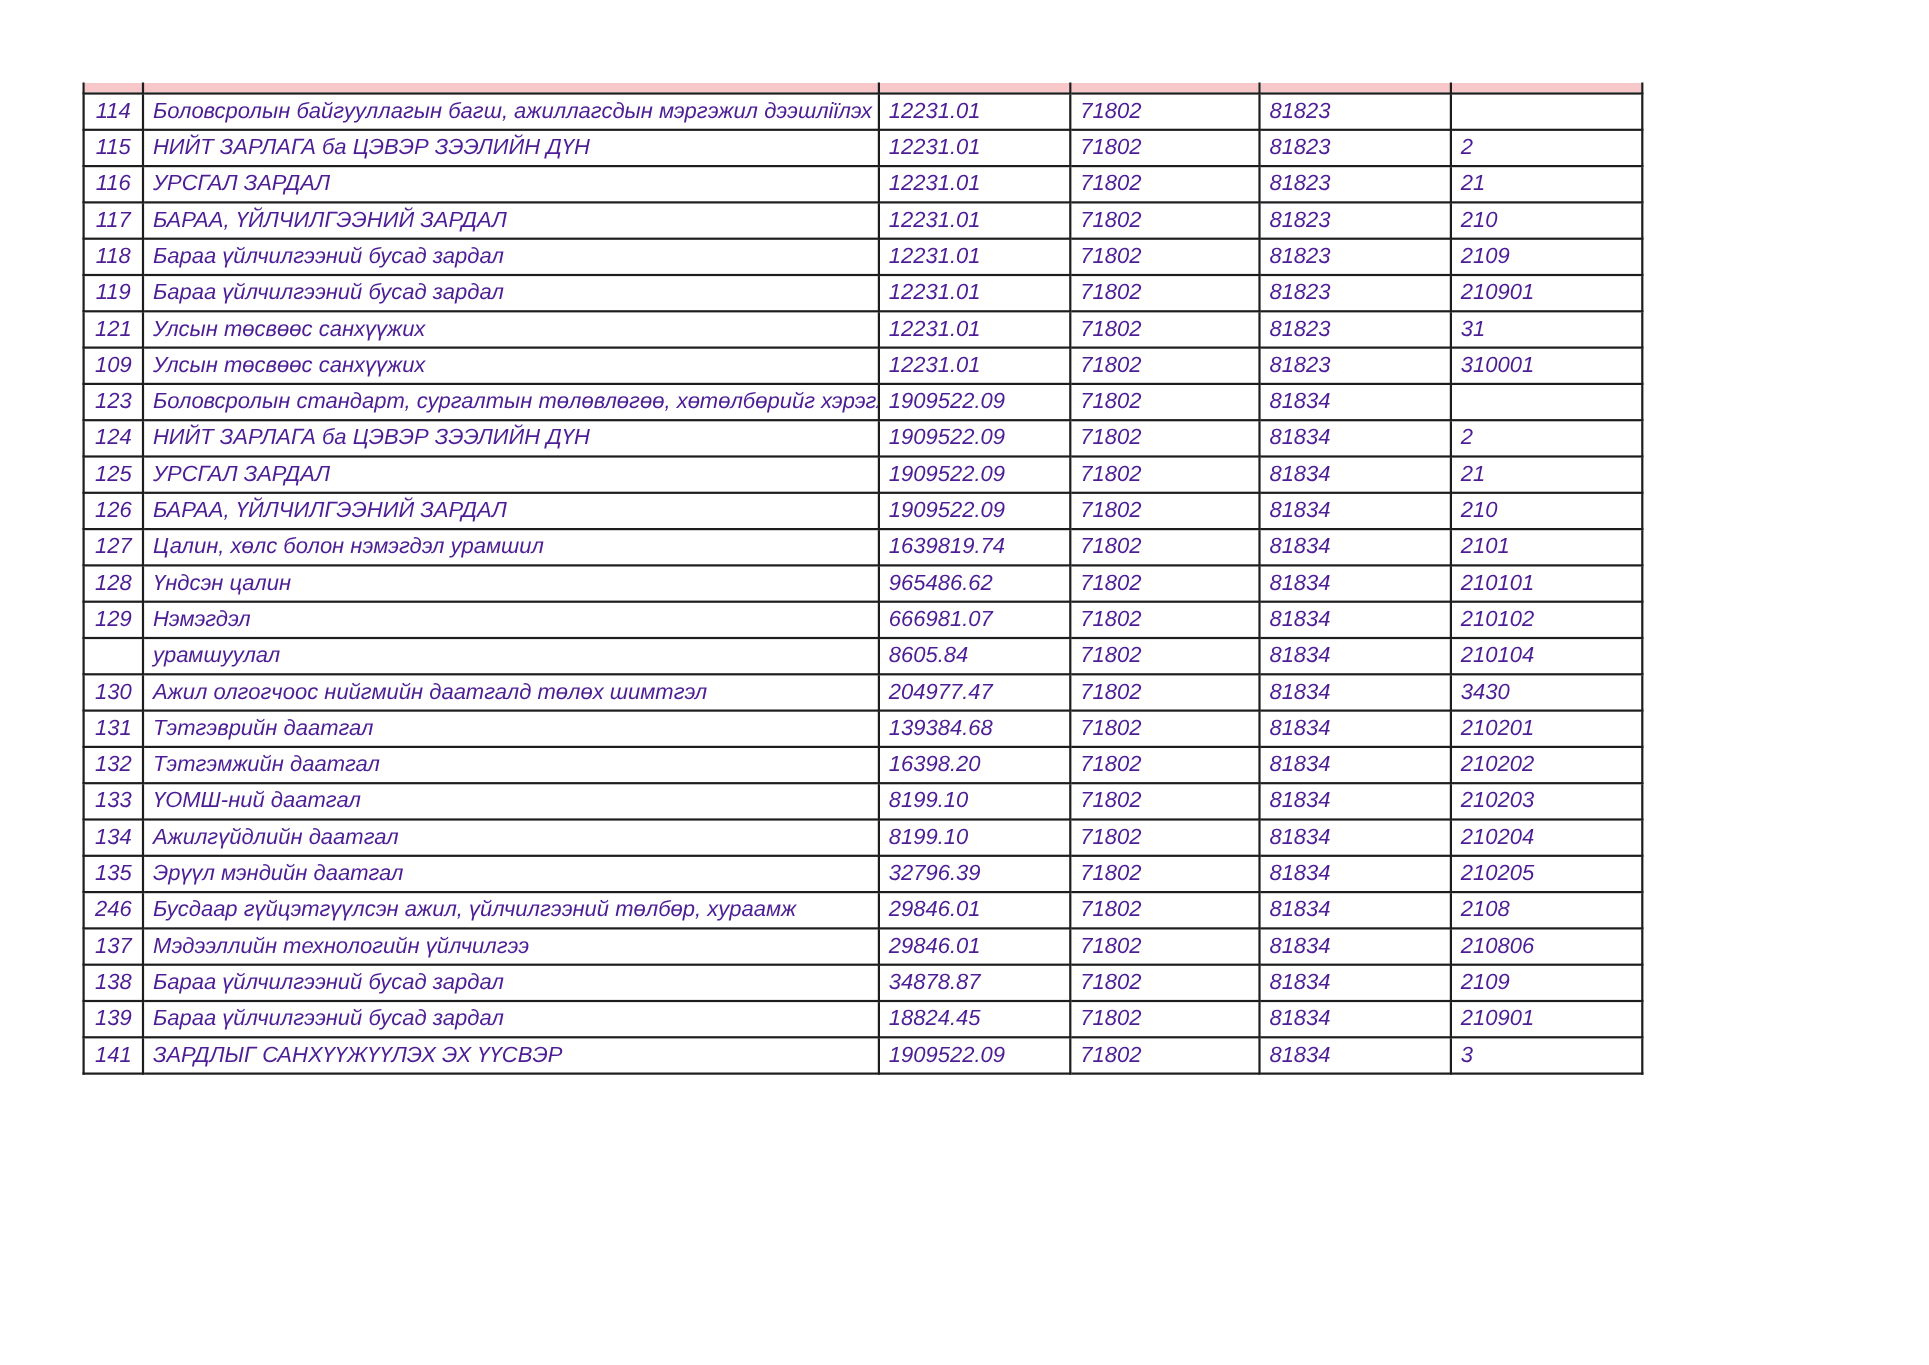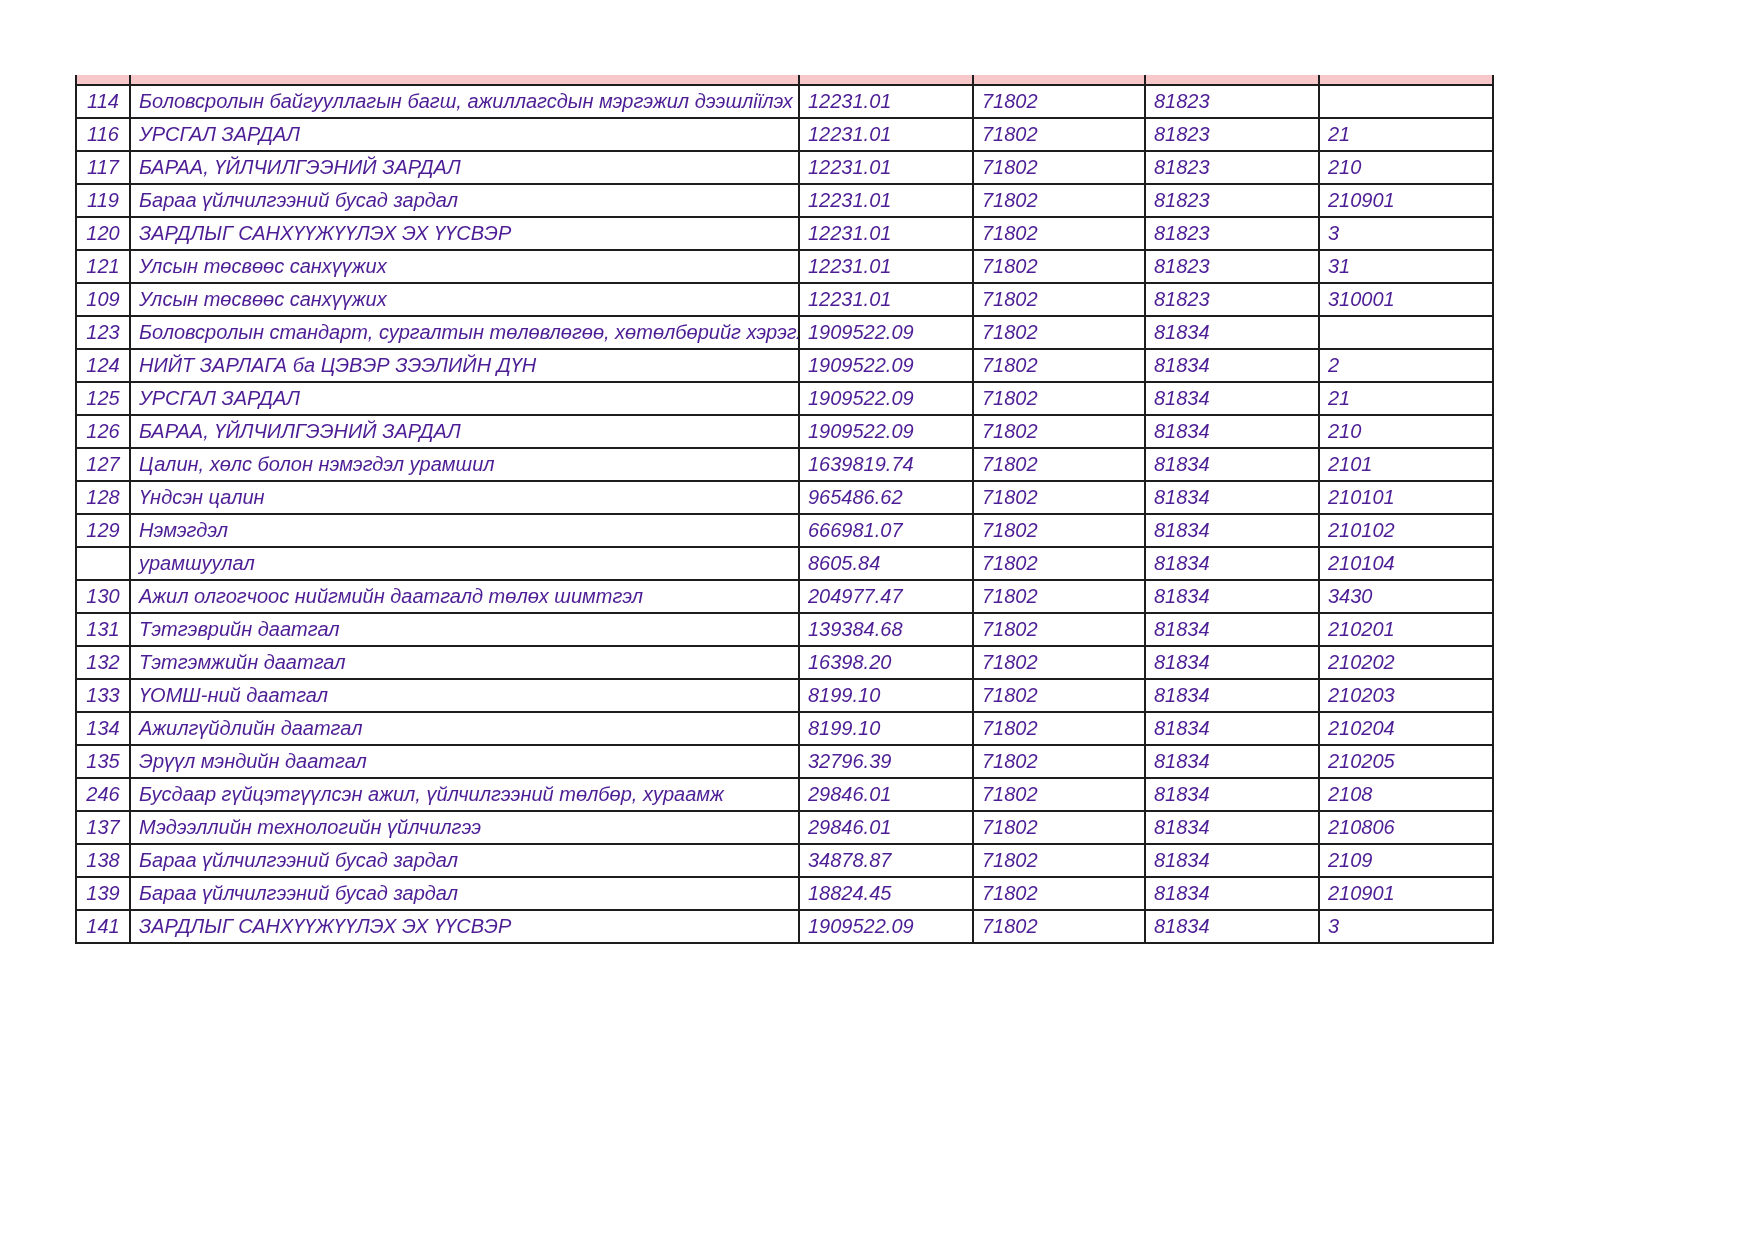--- a/index.html
+++ b/index.html
@@ -72,50 +72,58 @@
         </tr>
         <tr>
           <td class="col-no">114</td>
           <td class="col-description">Боловсролын байгууллагын багш, ажиллагсдын мэргэжил дээшліїлэх</td>
           <td class="col-amount">12231.01</td>
           <td class="col-org_code">71802</td>
           <td class="col-agency_code">81823</td>
           <td class="col-econ_code"></td>
         </tr>
         <tr>
+          <td class="col-no">115</td>
+          <td class="col-description">НИЙТ ЗАРЛАГА ба ЦЭВЭР ЗЭЭЛИЙН ДҮН</td>
+          <td class="col-amount">12231.01</td>
+          <td class="col-org_code">71802</td>
+          <td class="col-agency_code">81823</td>
+          <td class="col-econ_code">2</td>
+        </tr>
+        <tr>
           <td class="col-no">116</td>
           <td class="col-description">УРСГАЛ ЗАРДАЛ</td>
           <td class="col-amount">12231.01</td>
           <td class="col-org_code">71802</td>
           <td class="col-agency_code">81823</td>
           <td class="col-econ_code">21</td>
         </tr>
         <tr>
           <td class="col-no">117</td>
           <td class="col-description">БАРАА, ҮЙЛЧИЛГЭЭНИЙ ЗАРДАЛ</td>
           <td class="col-amount">12231.01</td>
           <td class="col-org_code">71802</td>
           <td class="col-agency_code">81823</td>
           <td class="col-econ_code">210</td>
         </tr>
         <tr>
+          <td class="col-no">118</td>
+          <td class="col-description">Бараа үйлчилгээний бусад зардал</td>
+          <td class="col-amount">12231.01</td>
+          <td class="col-org_code">71802</td>
+          <td class="col-agency_code">81823</td>
+          <td class="col-econ_code">2109</td>
+        </tr>
+        <tr>
           <td class="col-no">119</td>
           <td class="col-description">Бараа үйлчилгээний бусад зардал</td>
           <td class="col-amount">12231.01</td>
           <td class="col-org_code">71802</td>
           <td class="col-agency_code">81823</td>
           <td class="col-econ_code">210901</td>
-        </tr>
-        <tr>
-          <td class="col-no">120</td>
-          <td class="col-description">ЗАРДЛЫГ САНХҮҮЖҮҮЛЭХ ЭХ ҮҮСВЭР</td>
-          <td class="col-amount">12231.01</td>
-          <td class="col-org_code">71802</td>
-          <td class="col-agency_code">81823</td>
-          <td class="col-econ_code">3</td>
         </tr>
         <tr>
           <td class="col-no">121</td>
           <td class="col-description">Улсын төсвөөс санхүүжих</td>
           <td class="col-amount">12231.01</td>
           <td class="col-org_code">71802</td>
           <td class="col-agency_code">81823</td>
           <td class="col-econ_code">31</td>
         </tr>
         <tr>

